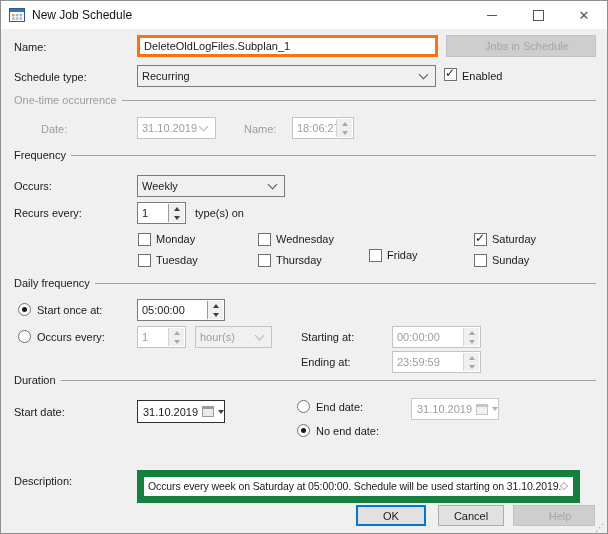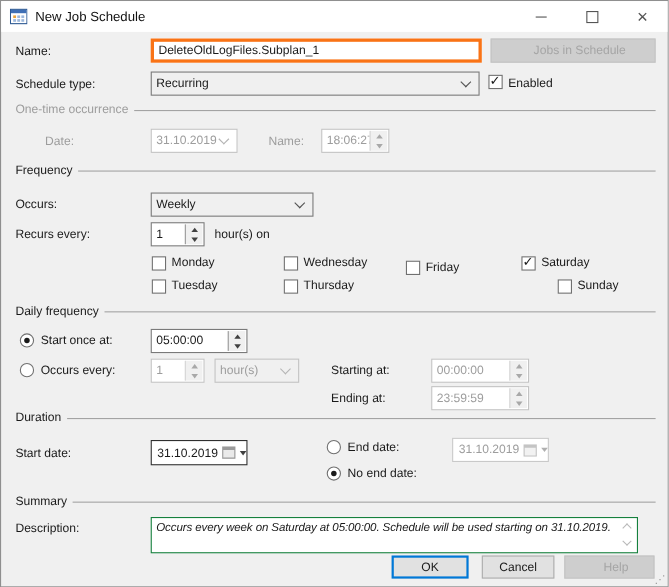--- a/index.html
+++ b/index.html
@@ -61,21 +61,21 @@
   .checkbox.on::after{content:"\2713";position:absolute;left:0px;top:-2px;font-size:12px;font-weight:bold;color:#1a1a1a;line-height:12px;}
   .radio{position:absolute;width:13px;height:13px;border:1px solid #707070;border-radius:50%;background:#fff;box-sizing:border-box;}
   .radio.on::after{content:"";position:absolute;left:3px;top:3px;width:5px;height:5px;border-radius:50%;background:#1a1a1a;}
 
   
   .days-grid{position:absolute;left:137px;top:230px;width:460px;height:40px;}
   .day-item{position:absolute;display:flex;align-items:center;gap:5px;height:16px;}
   .day-item .checkbox{position:relative;flex:none;}
 
   
-  .textarea{position:absolute;background:#fff;border:1px solid #15803d;box-sizing:border-box;padding:3px 18px 2px 4px;font-size:10.5px;letter-spacing:-0.1px;white-space:nowrap;overflow:hidden;line-height:13px;font-style:italic;}
+  .textarea{position:absolute;background:#fff;border:7px solid #15803d;box-sizing:border-box;padding:3px 18px 2px 4px;font-size:10.5px;letter-spacing:-0.1px;white-space:nowrap;overflow:hidden;line-height:13px;}
   .sa{position:absolute;width:5px;height:5px;border-left:1px solid #b9b9b9;border-top:1px solid #b9b9b9;}
   .sa.up{right:6px;top:6px;transform:rotate(45deg);}
   .sa.down{right:6px;bottom:7px;transform:rotate(225deg);}
 
   
   .btn{position:absolute;display:flex;align-items:center;justify-content:center;background:#e1e1e1;border:1px solid #adadad;box-sizing:border-box;}
   .btn.focus{border:2px solid #0078d7;}
   .btn.disabled{background:#cecece;border-color:#c3c3c3;color:#a5a5a5;padding-left:12px;}
 
   .grip{position:absolute;right:2px;bottom:0px;color:#9a9a9a;font-size:10px;line-height:10px;}
@@ -162,48 +162,48 @@
     <span>1</span>
     <span class="spin">
         <span class="spin-half">
           <i class="tu"></i>
         </span>
         <span class="spin-half">
           <i class="td"></i>
         </span>
       </span>
   </div>
-  <span class="lbl" style="left:194px;top:206px">hour(s) on</span>
+  <span class="lbl" style="left:194px;top:206px">type(s) on</span>
 
   <div class="days-grid">
       <div class="day-item" style="left: 0px; top: 0px;">
         <span class="checkbox"></span>
         <span>Monday</span>
       </div>
       <div class="day-item" style="left: 0px; top: 21px;">
         <span class="checkbox"></span>
         <span>Tuesday</span>
       </div>
       <div class="day-item" style="left: 120px; top: 0px;">
         <span class="checkbox"></span>
         <span>Wednesday</span>
       </div>
       <div class="day-item" style="left: 120px; top: 21px;">
         <span class="checkbox"></span>
         <span>Thursday</span>
       </div>
-      <div class="day-item" style="left: 231px; top: 4px;">
+      <div class="day-item" style="left: 231px; top: 16px;">
         <span class="checkbox"></span>
         <span>Friday</span>
       </div>
       <div class="day-item" style="left: 336px; top: 0px;">
         <span class="checkbox on"></span>
         <span>Saturday</span>
       </div>
-      <div class="day-item" style="left: 336px; top: 21px; margin-left: 33px;">
+      <div class="day-item" style="left: 336px; top: 21px;">
         <span class="checkbox"></span>
         <span>Sunday</span>
       </div>
     </div>
 
   <div class="group" style="top:276px">
     <span class="gtext">Daily frequency</span>
       <span class="gline"></span>
   </div>
   <span class="radio on" style="left:17px;top:302px"></span>
@@ -274,24 +274,20 @@
   <span class="radio" style="left:296px;top:399px"></span>
   <span class="lbl" style="left:315px;top:400px">End date:</span>
   <div class="datepicker disabled" style="left:410px;top:397px;width:88px;height:22px">
     <span class="dp-val">31.10.2019</span>
     <span class="cal-icon"></span>
     <span class="dp-arrow"></span>
   </div>
   <span class="radio on" style="left:296px;top:423px"></span>
   <span class="lbl" style="left:315px;top:424px">No end date:</span>
 
-  <div class="group" style="top:449px">
-    <span class="gtext">Summary</span>
-      <span class="gline"></span>
-  </div>
   <span class="lbl" style="left:13px;top:474px">Description:</span>
   <div class="textarea" style="left:136px;top:469px;width:443px;height:33px">
     <span>Occurs every week on Saturday at 05:00:00. Schedule will be used starting on 31.10.2019.</span>
     <span class="sa up"></span>
     <span class="sa down"></span>
   </div>
 
   <div class="btn focus" style="left:355px;top:504px;width:70px;height:21px">OK</div>
   <div class="btn" style="left:437px;top:504px;width:66px;height:21px">Cancel</div>
   <div class="btn disabled" style="left:512px;top:504px;width:82px;height:21px">Help</div>

